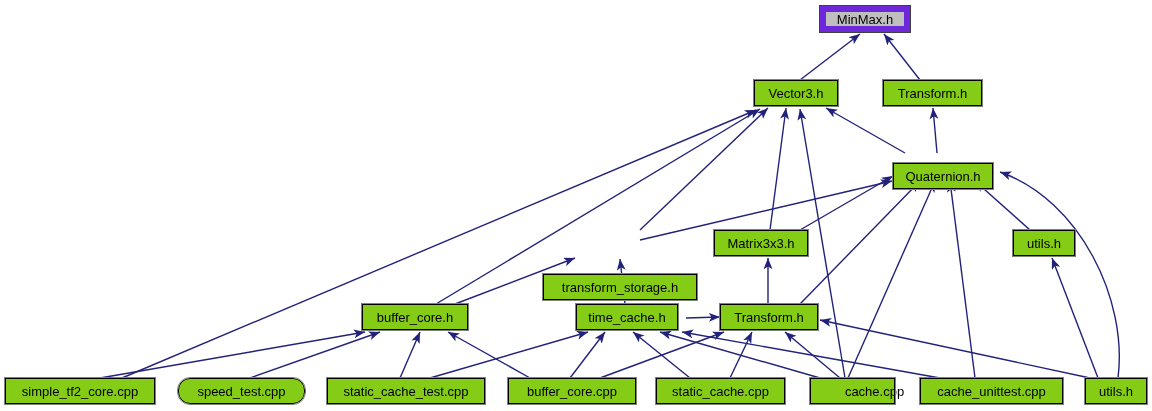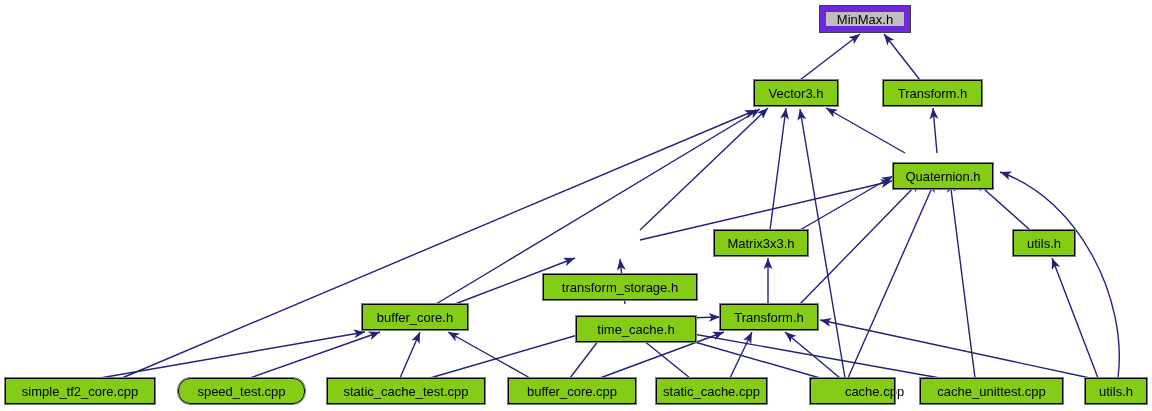--- a/index.html
+++ b/index.html
@@ -114,39 +114,39 @@
       </div>
       <div class="node" style="left: 714px; top: 230px; width: 94px; height: 26px;">
         <span class="node-label">Matrix3x3.h</span>
       </div>
       <div class="node" style="left: 1013px; top: 230px; width: 62px; height: 26px;">
         <span class="node-label">utils.h</span>
       </div>
       <div class="node" style="left: 362px; top: 304px; width: 106px; height: 26px;">
         <span class="node-label">buffer_core.h</span>
       </div>
-      <div class="node" style="left: 576px; top: 316px; width: 120px; height: 26px; align-items: center;">
+      <div class="node" style="left: 576px; top: 304px; width: 102px; height: 26px; align-items: center;">
         <span class="node-label">time_cache.h</span>
       </div>
       <div class="node" style="left: 720px; top: 304px; width: 98px; height: 26px; text-align: right;">
         <span class="node-label">Transform.h</span>
       </div>
       <div class="node" style="left: 5px; top: 378px; width: 150px; height: 26px;">
         <span class="node-label">simple_tf2_core.cpp</span>
       </div>
       <div class="node" style="left: 178px; top: 378px; width: 127px; height: 26px; border-radius: 12px;">
         <span class="node-label">speed_test.cpp</span>
       </div>
       <div class="node" style="left: 327px; top: 378px; width: 158px; height: 26px;">
         <span class="node-label">static_cache_test.cpp</span>
       </div>
       <div class="node" style="left: 508px; top: 378px; width: 128px; height: 26px; text-align: center;">
         <span class="node-label">buffer_core.cpp</span>
       </div>
-      <div class="node" style="left: 656px; top: 378px; width: 111px; height: 26px;">
+      <div class="node" style="left: 656px; top: 378px; width: 129px; height: 26px;">
         <span class="node-label">static_cache.cpp</span>
       </div>
       <div class="node" style="left: 810px; top: 378px; width: 85px; height: 26px; padding-left: 44px;">
         <span class="node-label">cache.cpp</span>
       </div>
       <div class="node" style="left: 920px; top: 378px; width: 143px; height: 26px; justify-content: center;">
         <span class="node-label">cache_unittest.cpp</span>
       </div>
       <div class="node" style="left: 1085px; top: 378px; width: 62px; height: 26px;">
         <span class="node-label">utils.h</span>

